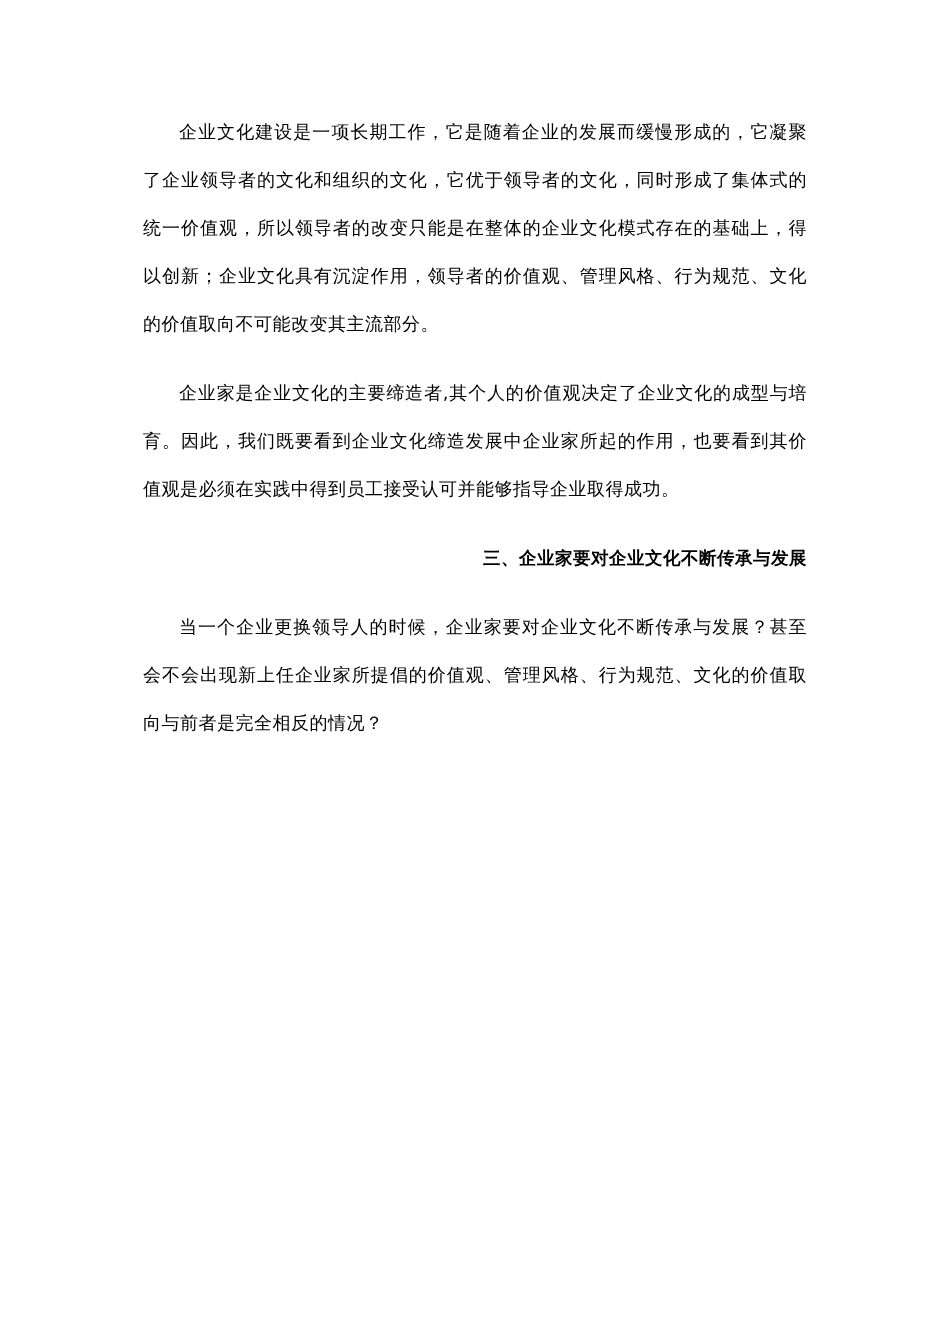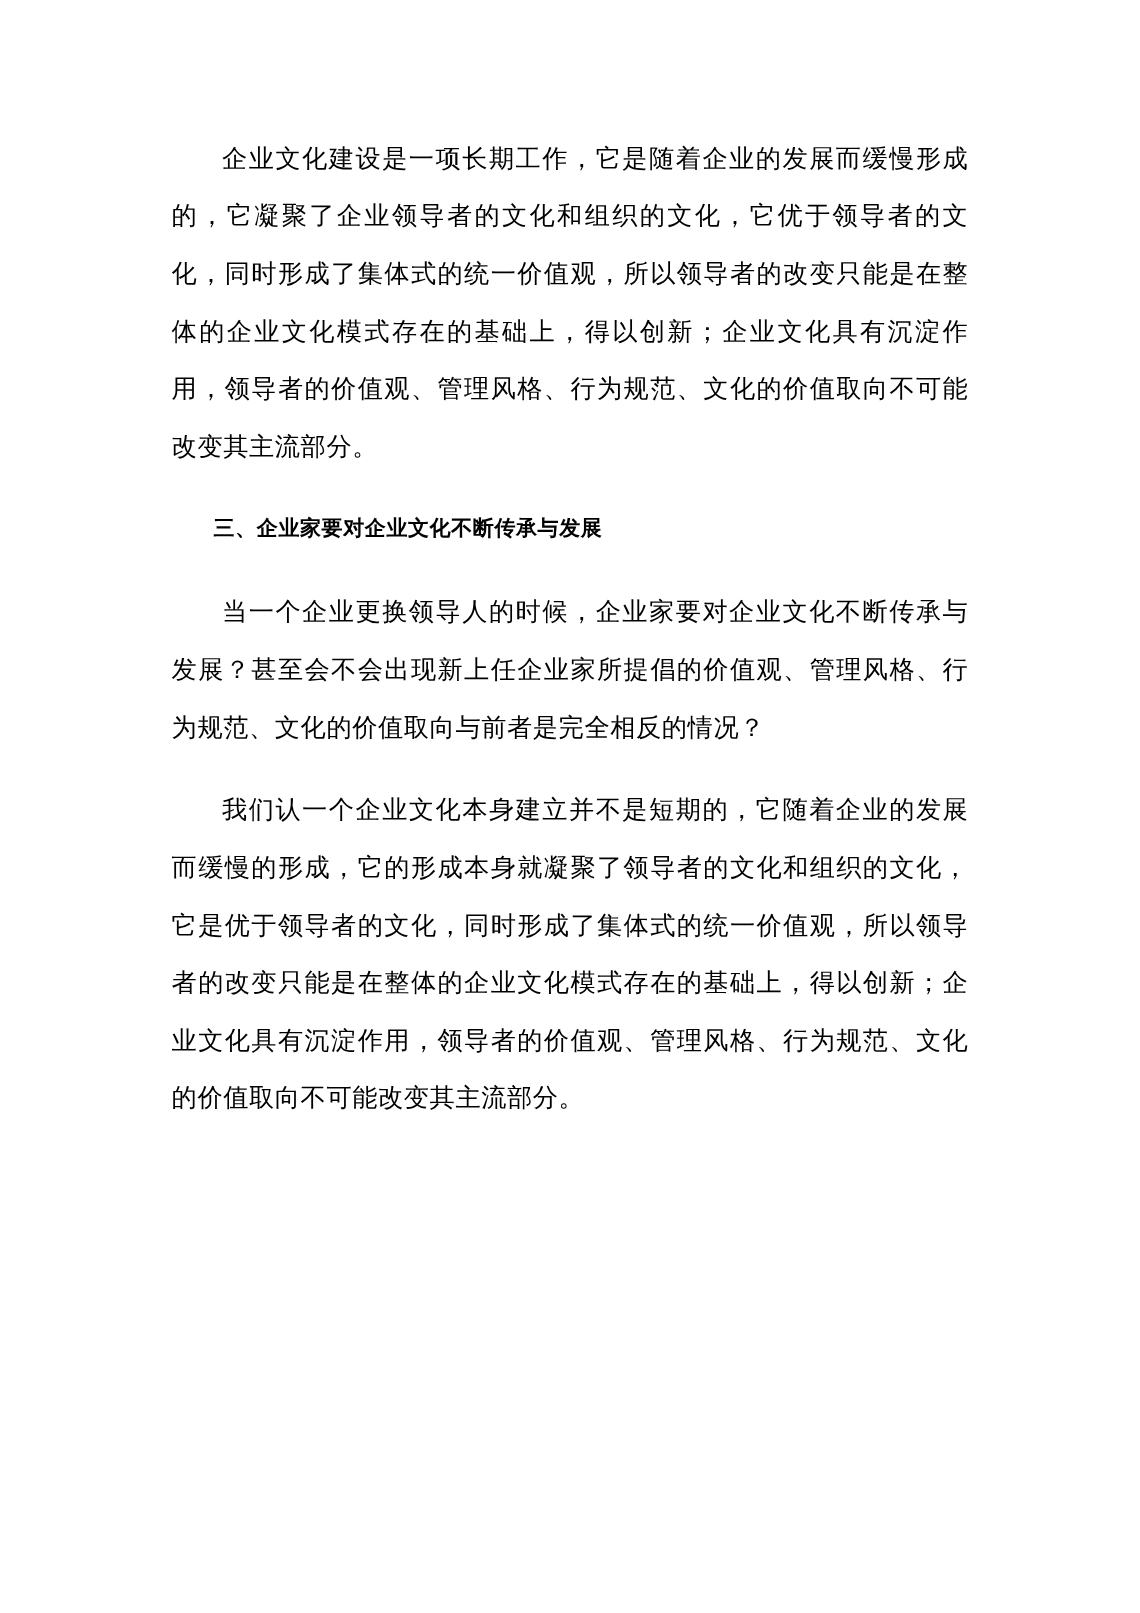--- a/index.html
+++ b/index.html
@@ -13,44 +13,44 @@
     height: 1344px;
     margin: 0 auto;
     background: #ffffff;
     box-sizing: border-box;
     padding: 108px 143px 40px 143px;
     font-family: "DejaVu Sans", "Liberation Sans", sans-serif;
     color: #000000;
     overflow: hidden;
   }
   .doc-paragraph {
-    font-size: 21px;
+    font-size: 18px;
     line-height: 48px;
     letter-spacing: 0.5px;
     text-align: justify;
     text-indent: 2em;
     margin: 0 0 21px 0;
     font-weight: 400;
   }
   .doc-heading {
     font-size: 17.5px;
     line-height: 48px;
     letter-spacing: 0.5px;
-    text-align: left;
+    text-align: right;
     text-indent: 2em;
     margin: 0 0 21px 0;
     font-weight: 700;
   }
 </style>
 </head>
 <body>
 
 <div class="page">
   <p class="doc-paragraph">企业文化建设是一项长期工作，它是随着企业的发展而缓慢形成的，它凝聚了企业领导者的文化和组织的文化，它优于领导者的文化，同时形成了集体式的统一价值观，所以领导者的改变只能是在整体的企业文化模式存在的基础上，得以创新；企业文化具有沉淀作用，领导者的价值观、管理风格、行为规范、文化的价值取向不可能改变其主流部分。</p>
 
+  <p class="doc-paragraph">企业家是企业文化的主要缔造者,其个人的价值观决定了企业文化的成型与培育。因此，我们既要看到企业文化缔造发展中企业家所起的作用，也要看到其价值观是必须在实践中得到员工接受认可并能够指导企业取得成功。</p>
 
   <h3 class="doc-heading">三、企业家要对企业文化不断传承与发展</h3>
 
   <p class="doc-paragraph">当一个企业更换领导人的时候，企业家要对企业文化不断传承与发展？甚至会不会出现新上任企业家所提倡的价值观、管理风格、行为规范、文化的价值取向与前者是完全相反的情况？</p>
 
-  <p class="doc-paragraph">我们认一个企业文化本身建立并不是短期的，它随着企业的发展而缓慢的形成，它的形成本身就凝聚了领导者的文化和组织的文化，它是优于领导者的文化，同时形成了集体式的统一价值观，所以领导者的改变只能是在整体的企业文化模式存在的基础上，得以创新；企业文化具有沉淀作用，领导者的价值观、管理风格、行为规范、文化的价值取向不可能改变其主流部分。</p>
 
 </div>
 
 </body></html>

